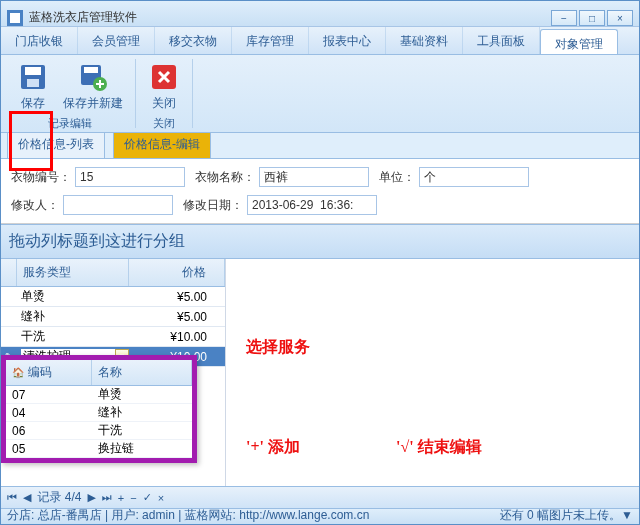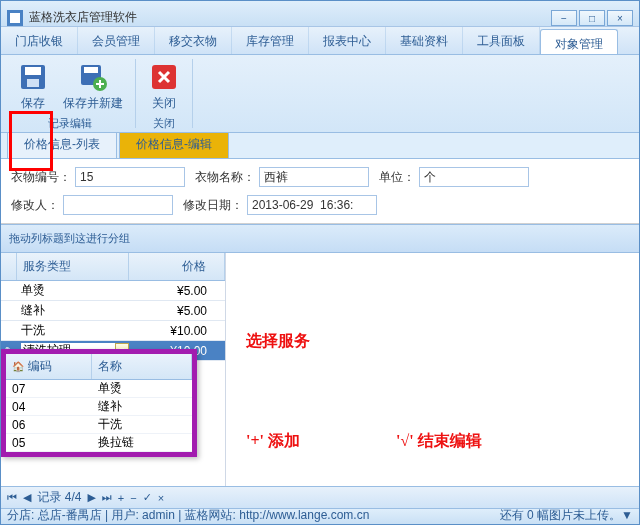--- a/index.html
+++ b/index.html
@@ -14,29 +14,29 @@
 .menutab{padding:6px 14px 0;color:#2d5d94;border-right:1px solid rgba(153,189,227,.4)}
 .menutab.active{background:#fff;border:1px solid #99bde3;border-bottom:none;border-radius:3px 3px 0 0;margin-top:2px}
 .ribbon{height:78px;background:linear-gradient(#e4f0fb,#d2e6f8);display:flex;border-bottom:1px solid #99bde3;padding:4px}
 .rgroup{display:flex;flex-direction:column;align-items:center;padding:0 8px;border-right:1px solid #b5d0eb}
 .rbtns{display:flex;gap:6px;flex:1;align-items:flex-start}
 .rbtn{display:flex;flex-direction:column;align-items:center;gap:2px;padding:2px 4px;color:#2d5d94}
 .rbtn .ico{width:32px;height:32px;display:flex;align-items:center;justify-content:center}
 .rgrouplabel{font-size:11px;color:#2d5d94;padding-top:2px}
 .highlight{position:absolute;border:3px solid red;left:8px;top:56px;width:44px;height:60px;pointer-events:none}
 .subtabs{height:26px;background:#dfeefb;display:flex;align-items:flex-end;padding:0 6px;border-bottom:1px solid #99bde3}
-.subtab{padding:5px 16px;background:#e7f1fb;border:1px solid #99bde3;border-bottom:none;margin-right:2px;color:#2d5d94;border-radius:3px 3px 0 0}
+.subtab{padding:5px 10px;background:#e7f1fb;border:1px solid #99bde3;border-bottom:none;margin-right:8px;color:#2d5d94;border-radius:3px 3px 0 0}
 .subtab.active{background:#eab308}
 .form{padding:8px 10px;display:flex;flex-wrap:wrap;gap:4px 10px;background:#fff;border-bottom:1px solid #d0d0d0}
 .frow{display:flex;align-items:center;gap:4px}
 .flab{color:#333;white-space:nowrap}
 .finp{border:1px solid #a8c5e6;background:#fff;height:20px;padding:0 4px;color:#333}
 .section-hdr{padding:4px 8px;background:#f4f8fc}
 .section-title{display:inline-block;padding:3px 10px;border:1px solid #99bde3;background:#fff;color:#2d5d94;border-radius:2px 2px 0 0}
-.groupbar{padding:6px 8px;background:linear-gradient(#dbebfa,#c5ddf5);color:#2d5d94;border-top:1px solid #99bde3;border-bottom:1px solid #99bde3;font-size:11px}
+.groupbar{padding:6px 8px;background:linear-gradient(#dbebfa,#c5ddf5);color:#2d5d94;border-top:1px solid #99bde3;border-bottom:1px solid #99bde3;font-size:16px}
 .gridwrap{flex:1;display:flex;background:#fff;position:relative;overflow:hidden}
 .gridleft{width:225px;border-right:1px solid #cfd8e6}
 .thead{display:flex;background:linear-gradient(#e9f2fb,#d4e6f7);border-bottom:1px solid #99bde3}
 .th{padding:5px 6px;color:#2d5d94;border-right:1px solid #b5d0eb;font-weight:normal}
 .th1{width:16px}.th2{width:112px}.th3{flex:1;text-align:right;padding-right:18px}
 .trow{display:flex;border-bottom:1px solid #e0e8f2;height:20px;align-items:center}
 .trow.sel{background:#4a82c4;color:#fff}
 .td1{width:16px;text-align:center;font-size:10px}
 .td2{width:112px;padding-left:4px}
 .td3{flex:1;text-align:right;padding-right:18px}

